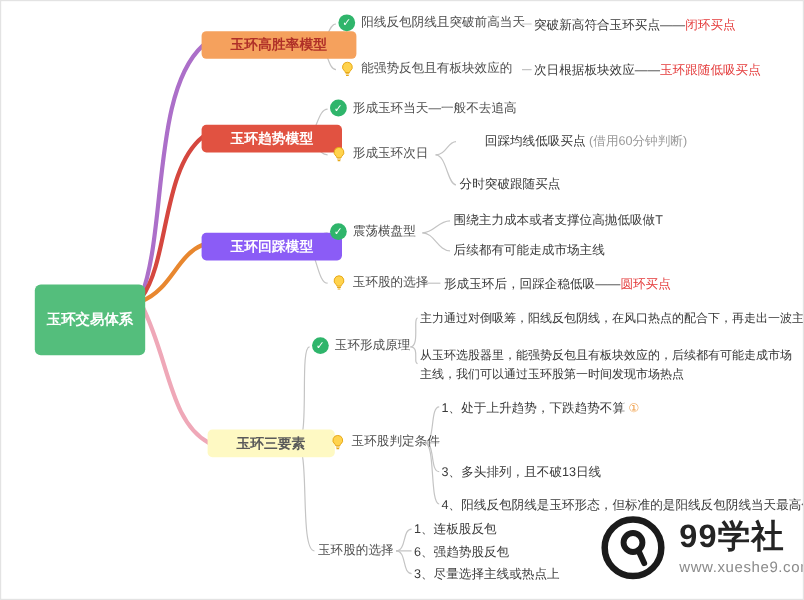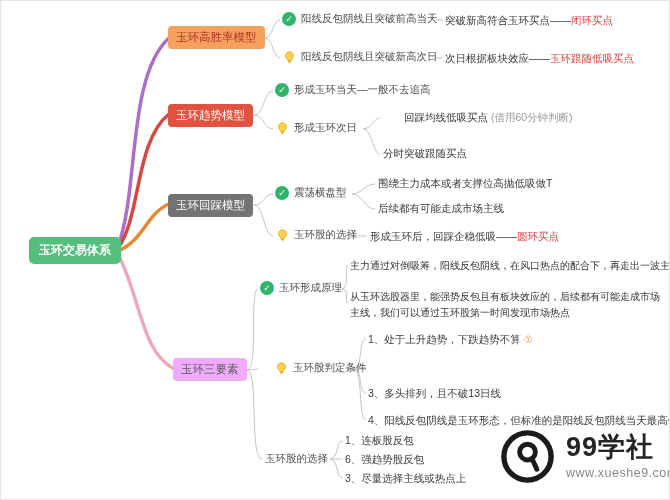--- a/index.html
+++ b/index.html
@@ -1,26 +1,26 @@
 <!DOCTYPE html>
 <html><head>
 <meta charset="utf-8">
 <style>
   *{margin:0;padding:0;box-sizing:border-box}
   html,body{background:#fff}
   body{font-family:"Liberation Sans","DejaVu Sans",sans-serif}
   .canvas{position:relative;width:670px;height:500px;background:#fff;overflow:hidden;border:1px solid #e3e3e3}
   .links{position:absolute;left:0;top:0;width:670px;height:500px}
   .abs{position:absolute;white-space:nowrap}
-  .root{background:#54BE7C;color:#fff;font-weight:bold;font-size:12px;padding:5px 10px;border-radius:5px}
-  .blabel{font-weight:normal;font-size:11.5px;padding:4px 8px;border-radius:4px}
+  .root{background:#54BE7C;color:#fff;font-weight:bold;font-size:12px;padding:21px 10px;border-radius:5px}
+  .blabel{font-weight:bold;font-size:11.5px;padding:4px 24px;border-radius:4px}
   .b1l{background:#F5A15D;color:#B03028}
   .b2l{background:#E15241;color:#fff}
-  .b3l{background:#737373;color:#fff}
-  .b4l{background:#f0abfc;color:#5a5a5a}
+  .b3l{background:#8b5cf6;color:#fff}
+  .b4l{background:#fef9c3;color:#5a5a5a}
   .row{display:flex;align-items:center;gap:5px}
   .ic{width:14px;height:14px;border-radius:50%;display:inline-flex;align-items:center;justify-content:center;flex:0 0 14px}
   .check{background:#2FB56B;color:#fff;font-size:9px;font-weight:bold}
   .bulb{background:transparent}
   .lbl{font-size:10.5px;font-weight:normal;color:#4d4d4d}
   .leaf{font-size:10.5px;color:#3a3a3a}
   .red{color:#E43B3B}
   .note{color:#9a9a9a}
   .para{font-size:10px;color:#333;line-height:1.55}
   .wrap{white-space:normal;width:314px}
@@ -83,21 +83,21 @@
   </div>
 
   <div class="abs row" style="left:281px;top:49px">
     <span class="ic bulb">
       <svg width="13" height="13" viewBox="0 0 16 16">
           <path d="M8 1a5 5 0 0 0-3 9c.5.4.8 1 .8 1.6h4.4c0-.6.3-1.2.8-1.6A5 5 0 0 0 8 1z" fill="#FFD34D" stroke="#E6A817" stroke-width="1"></path>
           <rect x="6" y="12.3" width="4" height="1.2" rx=".6" fill="#E6A817"></rect>
           <rect x="6.5" y="14" width="3" height="1.2" rx=".6" fill="#E6A817"></rect>
         </svg>
     </span>
-    <span class="lbl">阳线反包阴线且突破新高次日</span>
+    <span class="lbl">能强势反包且有板块效应的</span>
   </div>
   <div class="abs leaf" style="left:444px;top:51px">
     <span>次日根据板块效应——</span><span class="red">玉环跟随低吸买点</span>
   </div>
 
   <div class="abs blabel b2l" style="left:167px;top:103px">玉环趋势模型</div>
 
   <div class="abs row" style="left:274px;top:82px">
     <span class="ic check">✓</span>
     <span class="lbl">形成玉环当天—一般不去追高</span>

